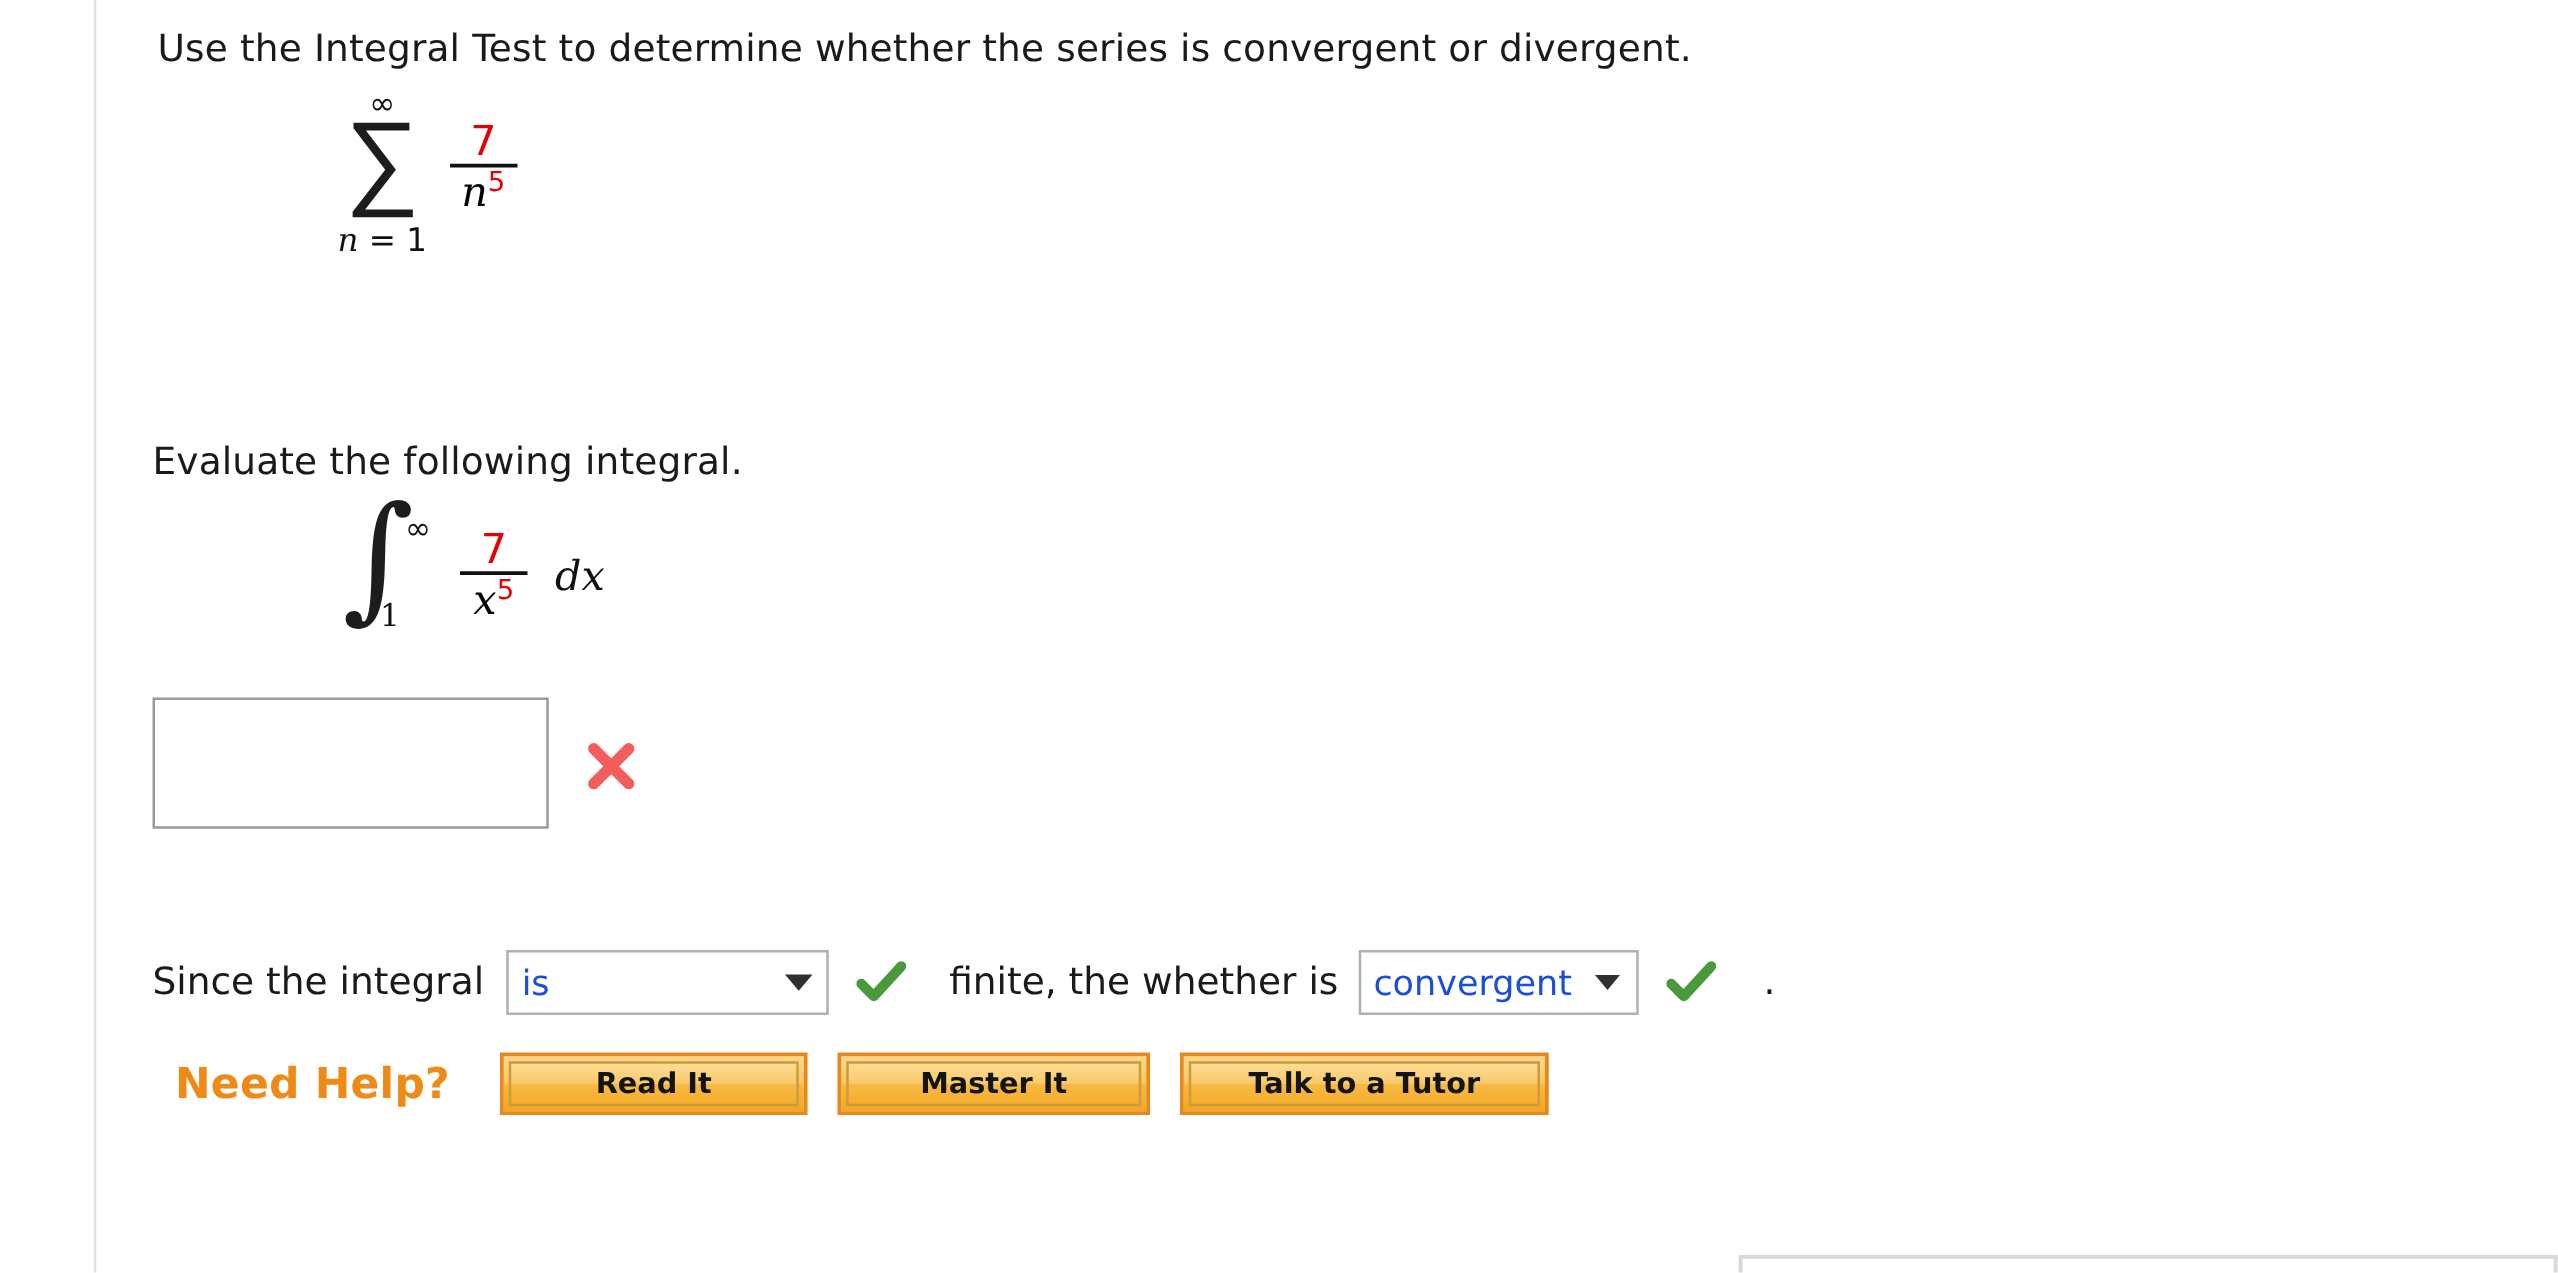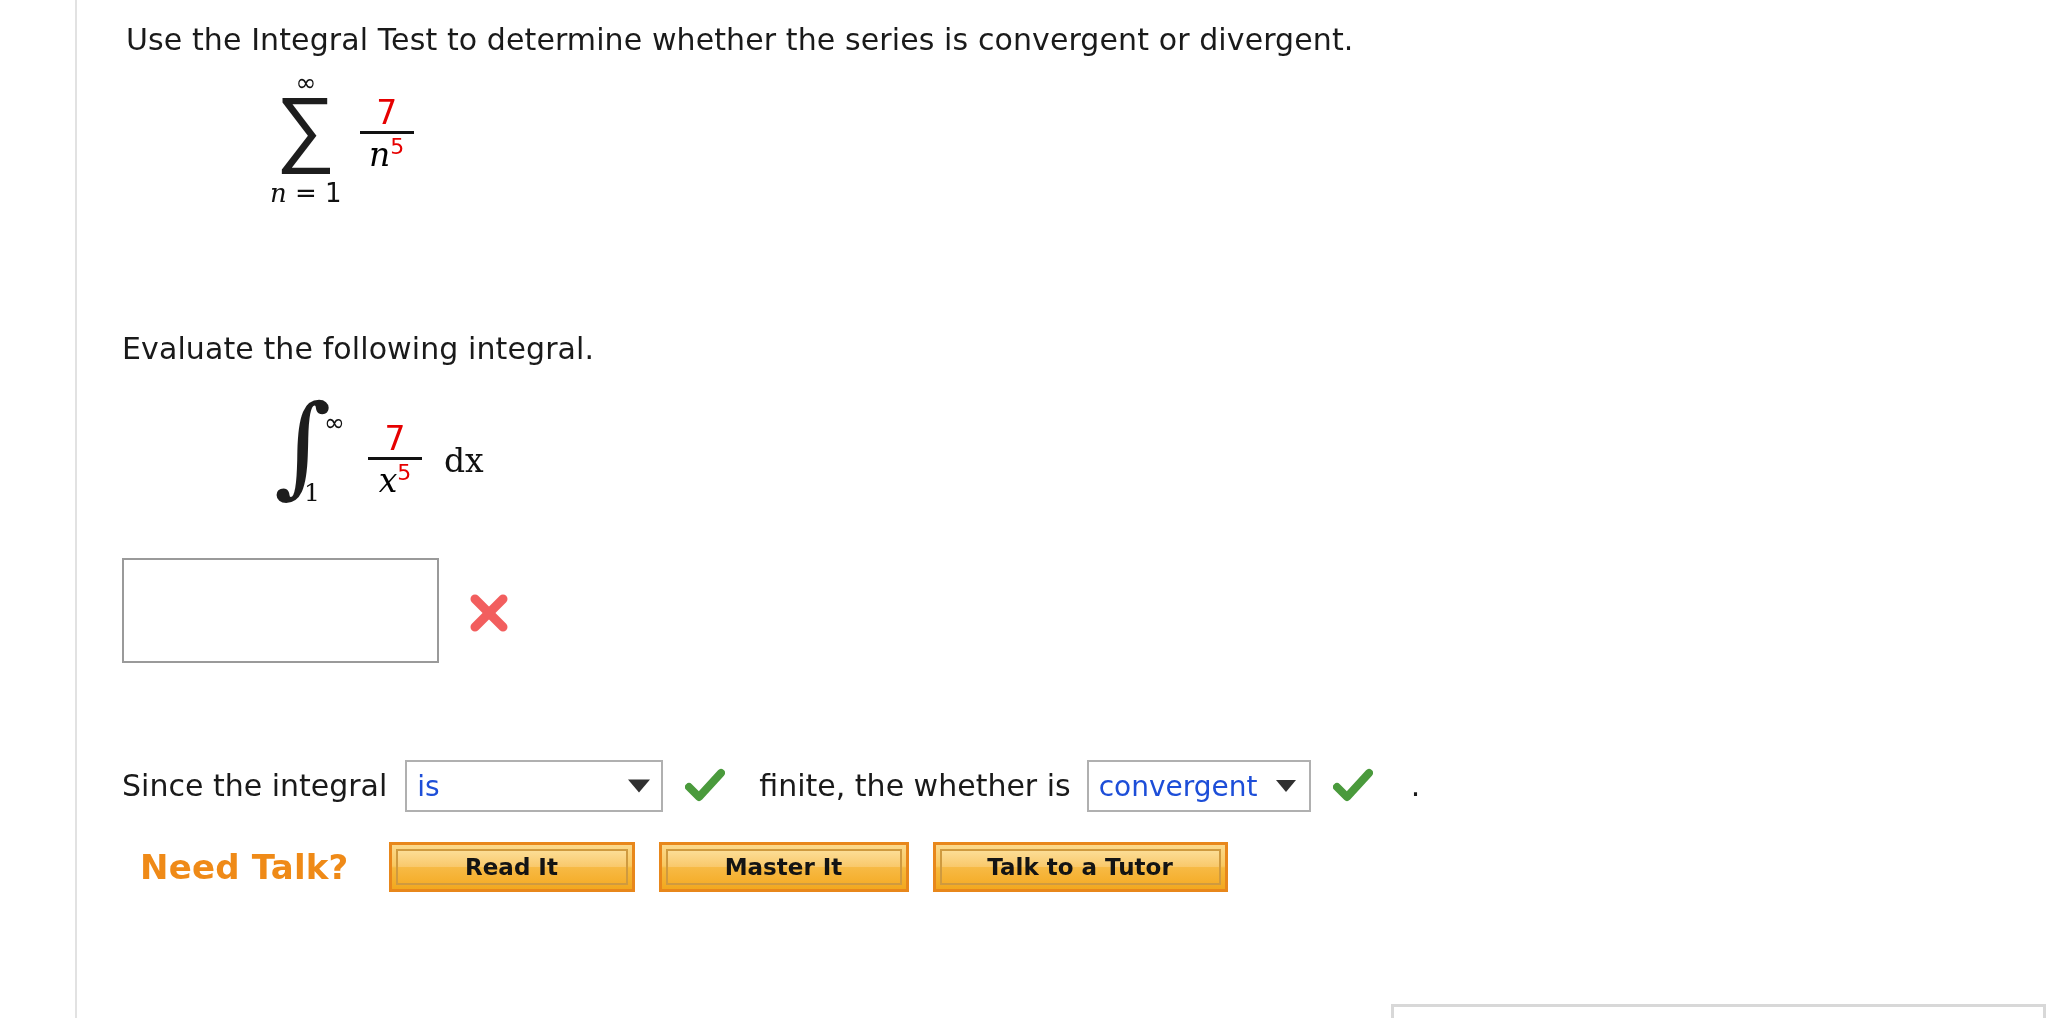--- a/index.html
+++ b/index.html
@@ -38,21 +38,21 @@
 
   .prompt-line {
     position: absolute;
     font-size: 30px;
     line-height: 36px;
     letter-spacing: 0.1px;
     color: #1a1a1a;
     white-space: nowrap;
   }
   #prompt-main { top: 22px; left: 4px; }
-  #prompt-eval { top: 331px; left: 0; }
+  #prompt-eval { top: 352px; left: 0; }
 
   
   #sum-block {
     position: absolute;
     left: 148px;
     top: 78px;
     display: flex;
     align-items: center;
     height: 120px;
   }
@@ -161,20 +161,21 @@
     font-size: 25px;
     font-family: "DejaVu Serif", serif;
     color: #111;
   }
   #int-frac { margin-left: 8px; margin-top: 2px; }
   #dx-label {
     margin-left: 22px;
     margin-top: 4px;
     font-size: 33px;
     font-family: "DejaVu Serif", serif;
+    font-style: italic;
     color: #111;
   }
 
   
   #answer-row {
     position: absolute;
     left: 0;
     top: 558px;
     display: flex;
     align-items: center;
@@ -370,21 +371,21 @@
     </div>
 
     <svg class="check-mark" viewBox="0 0 40 40">
       <path d="M4 21 L14 31 L36 7" fill="none" stroke="#4a9a3c" stroke-width="8" stroke-linecap="round" stroke-linejoin="round"></path>
     </svg>
 
     <span class="concl-text" id="concl-period">.</span>
   </div>
 
   <div id="help-row">
-    <span id="help-label">Need Talk?</span>
+    <span id="help-label">Need Help?</span>
 
     <div class="help-btn" id="btn-read">
       <span class="help-btn-inner">Read It</span>
     </div>
     <div class="help-btn" id="btn-master">
       <span class="help-btn-inner">Master It</span>
     </div>
     <div class="help-btn" id="btn-tutor">
       <span class="help-btn-inner">Talk to a Tutor</span>
     </div>

